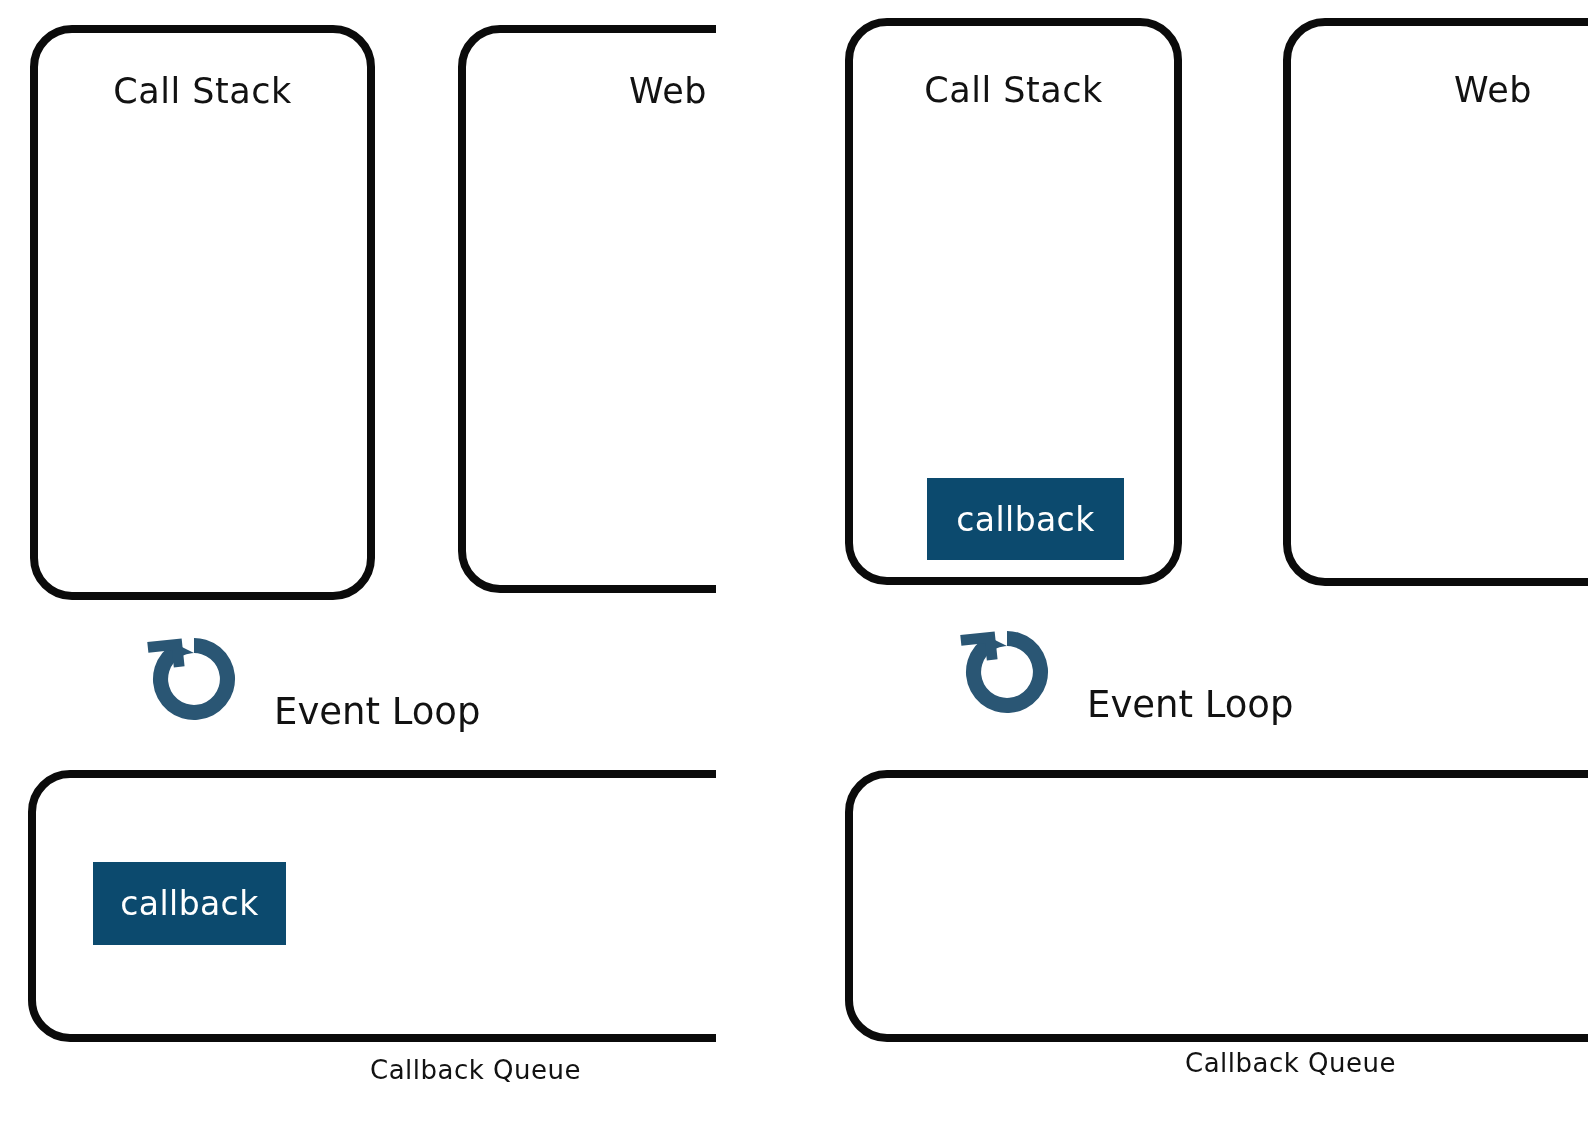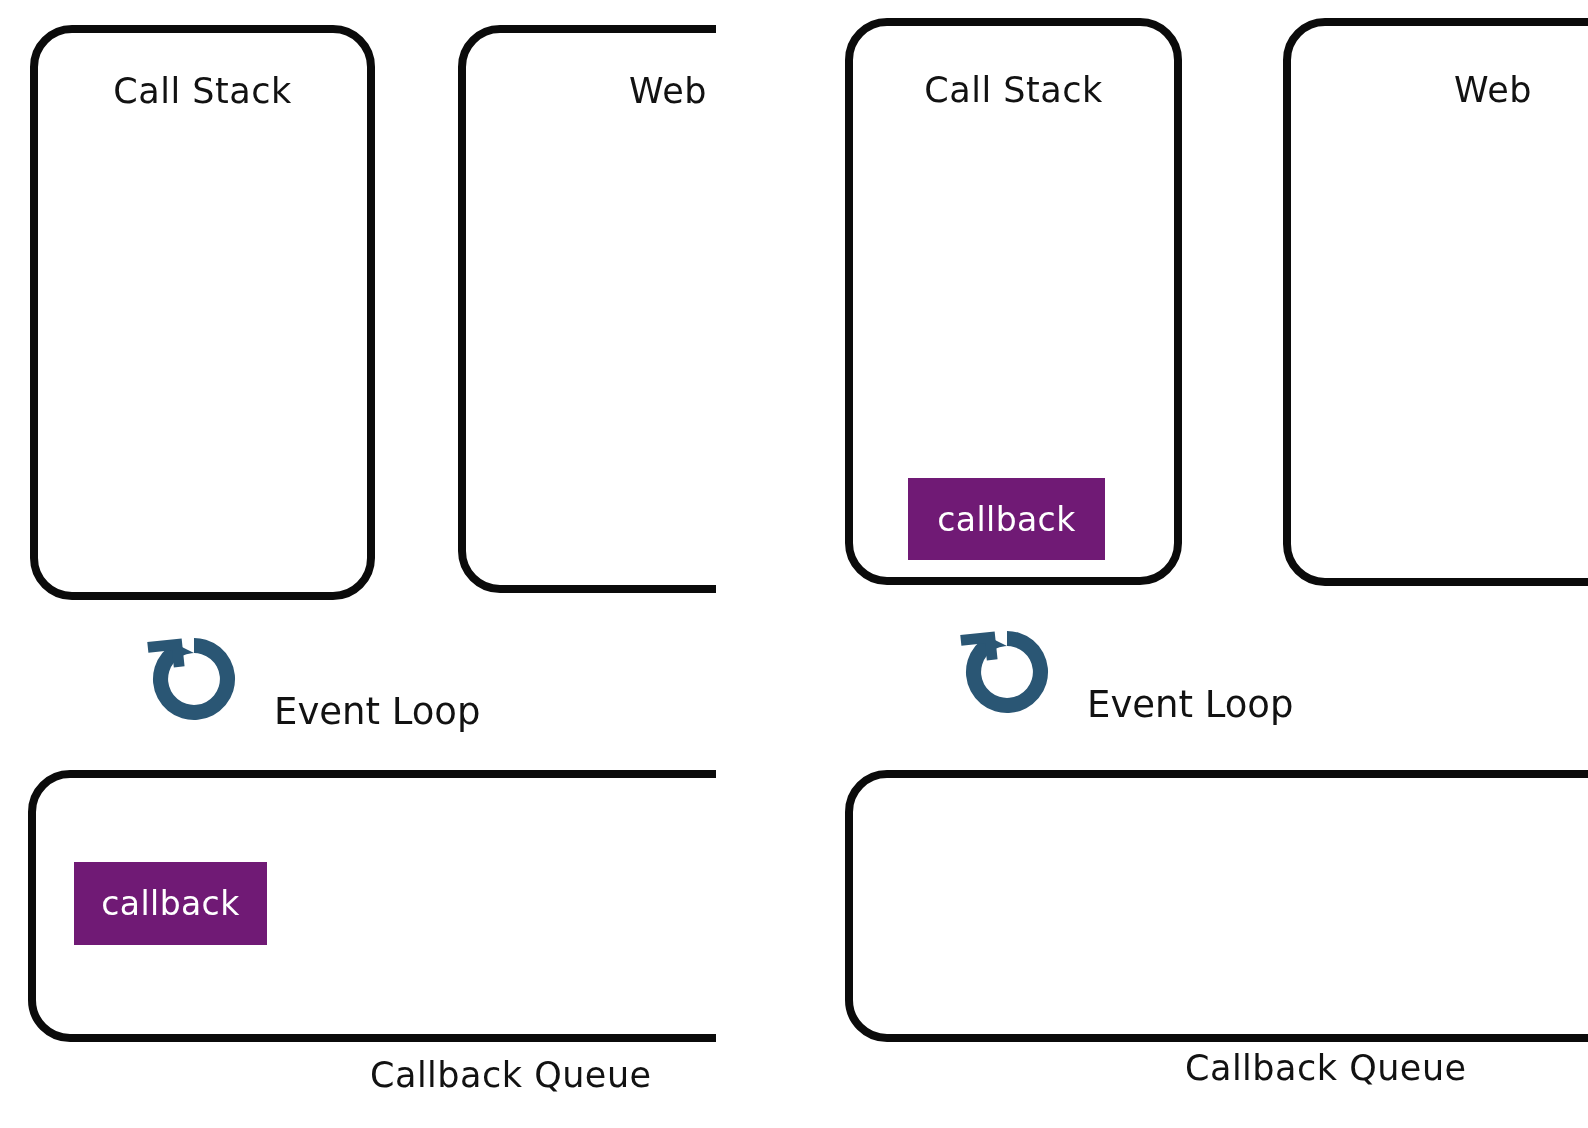--- a/index.html
+++ b/index.html
@@ -47,39 +47,40 @@
     font-size: 35px;
     font-weight: 400;
     letter-spacing: 0.5px;
     color: #121212;
     white-space: nowrap;
   }
 
   .outer-label {
     position: absolute;
     font-family: "DejaVu Sans", sans-serif;
-    font-size: 35px;
+    font-size: 26px;
     font-weight: 400;
     letter-spacing: 0.5px;
     color: #121212;
     white-space: nowrap;
   }
 
   
   .callback-chip {
     position: absolute;
-    background: #701a75;
+    background: #0c4a6e;
     display: flex;
     align-items: center;
     justify-content: center;
     font-family: "DejaVu Sans", sans-serif;
     font-size: 33px;
     color: #ffffff;
     letter-spacing: 0.4px;
     border-radius: 0;
+    margin-left: 19px;
   }
 
   
   .event-loop-row {
     position: absolute;
     display: flex;
     align-items: flex-end;
   }
 
   .event-loop-icon {

